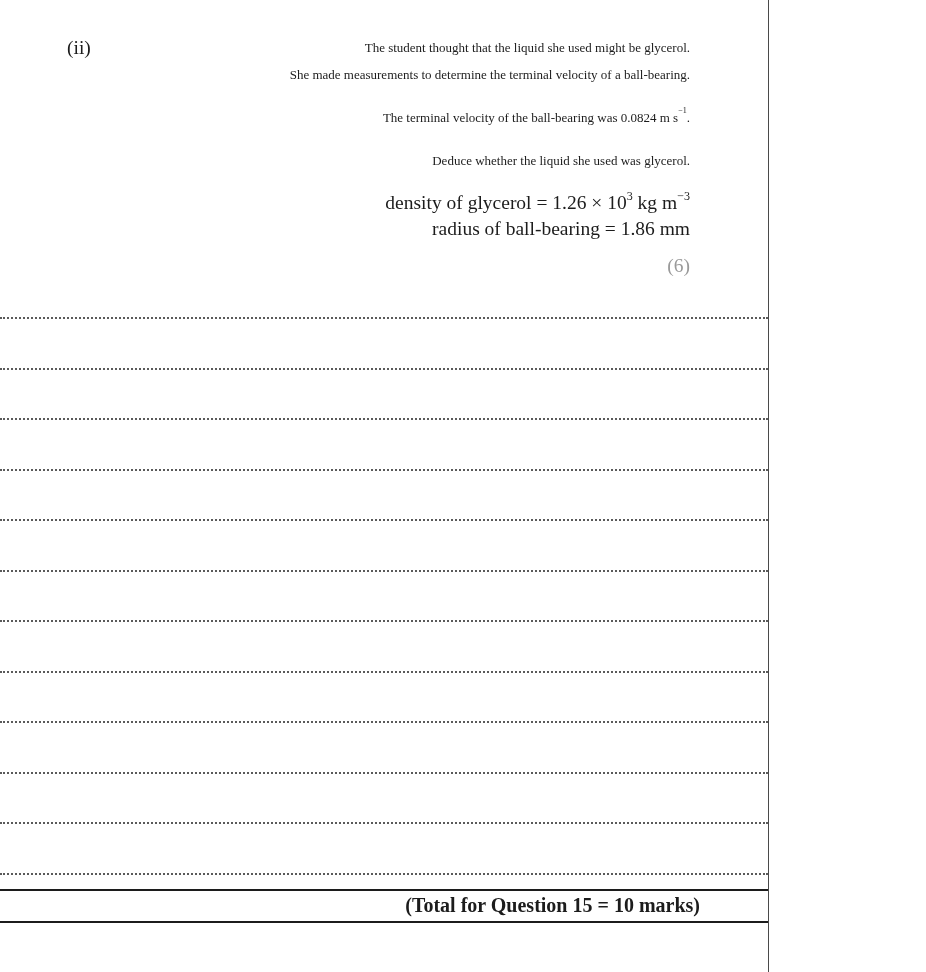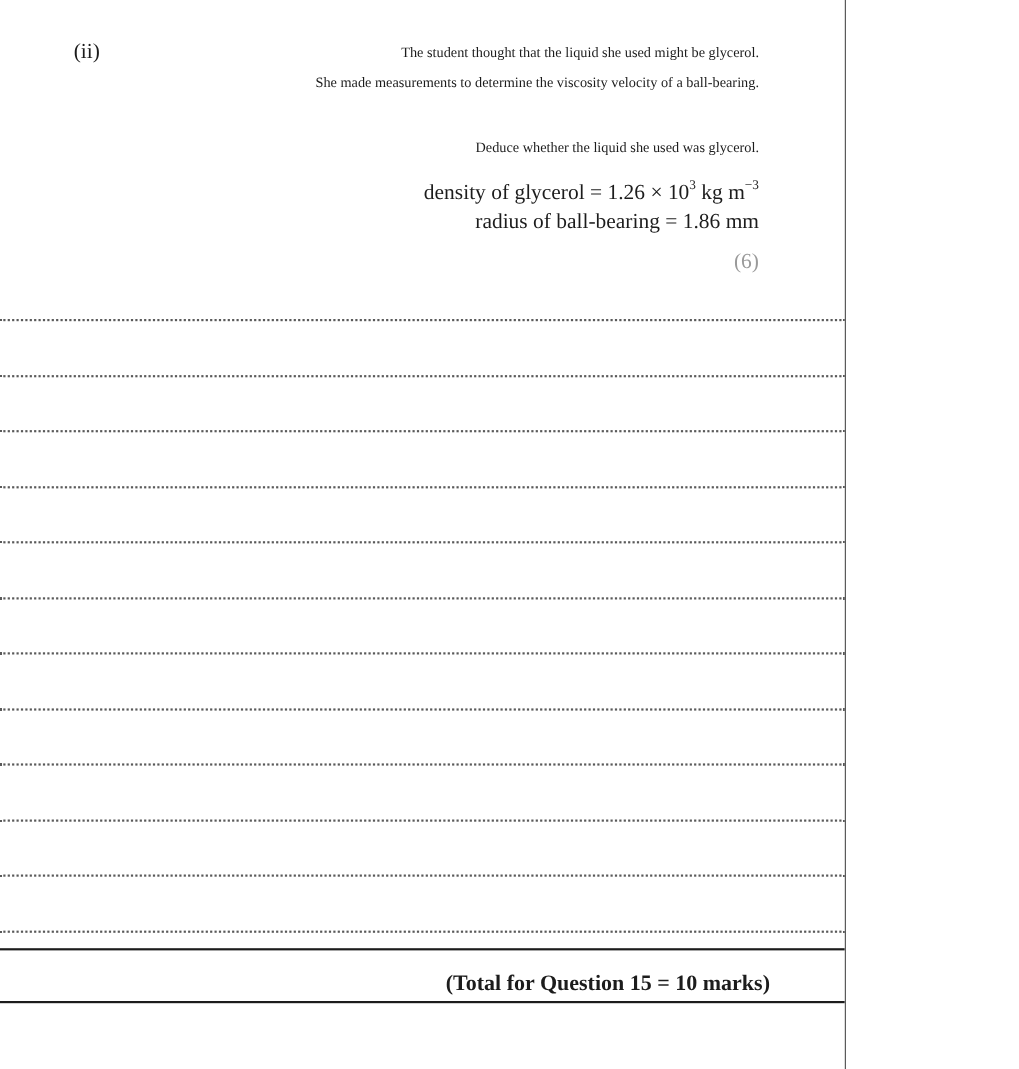--- a/index.html
+++ b/index.html
@@ -63,37 +63,38 @@
   .total-bar {
     margin-top: 14px;
     border-top: 2.5px solid #1c1c1c;
     border-bottom: 2.5px solid #1c1c1c;
   }
   .total-text {
     text-align: right;
     font-weight: bold;
     font-size: 20px;
     line-height: 24px;
-    padding: 18px 68px 4px 0;
+    padding: 2px 68px 4px 0;
   }
 </style>
 </head>
 <body>
 
 <div class="page">
 
   <div class="question-block">
     <div class="part-row">
       <div class="part-label">(ii)</div>
       <div class="part-content">
         <div class="q-line">The student thought that the liquid she used might be glycerol.</div>
-        <div class="q-line">She made measurements to determine the viscosity velocity of a ball-bearing.</div>
+        <div class="q-line">She made measurements to determine the terminal velocity of a ball-bearing.</div>
 
         <div class="gap"></div>
 
+        <div class="q-line rich"><span>The terminal velocity of the ball-bearing was 0.0824 m s</span><sup>−1</sup><span>.</span></div>
 
         <div class="gap"></div>
 
         <div class="q-line">Deduce whether the liquid she used was glycerol.</div>
 
         <div class="gap"></div>
 
         <div class="data-line rich"><span>density of glycerol = 1.26 × 10</span><sup>3</sup><span> kg m</span><sup>−3</sup></div>
         <div class="data-line rich"><span>radius of ball-bearing = 1.86 mm</span></div>
       </div>

